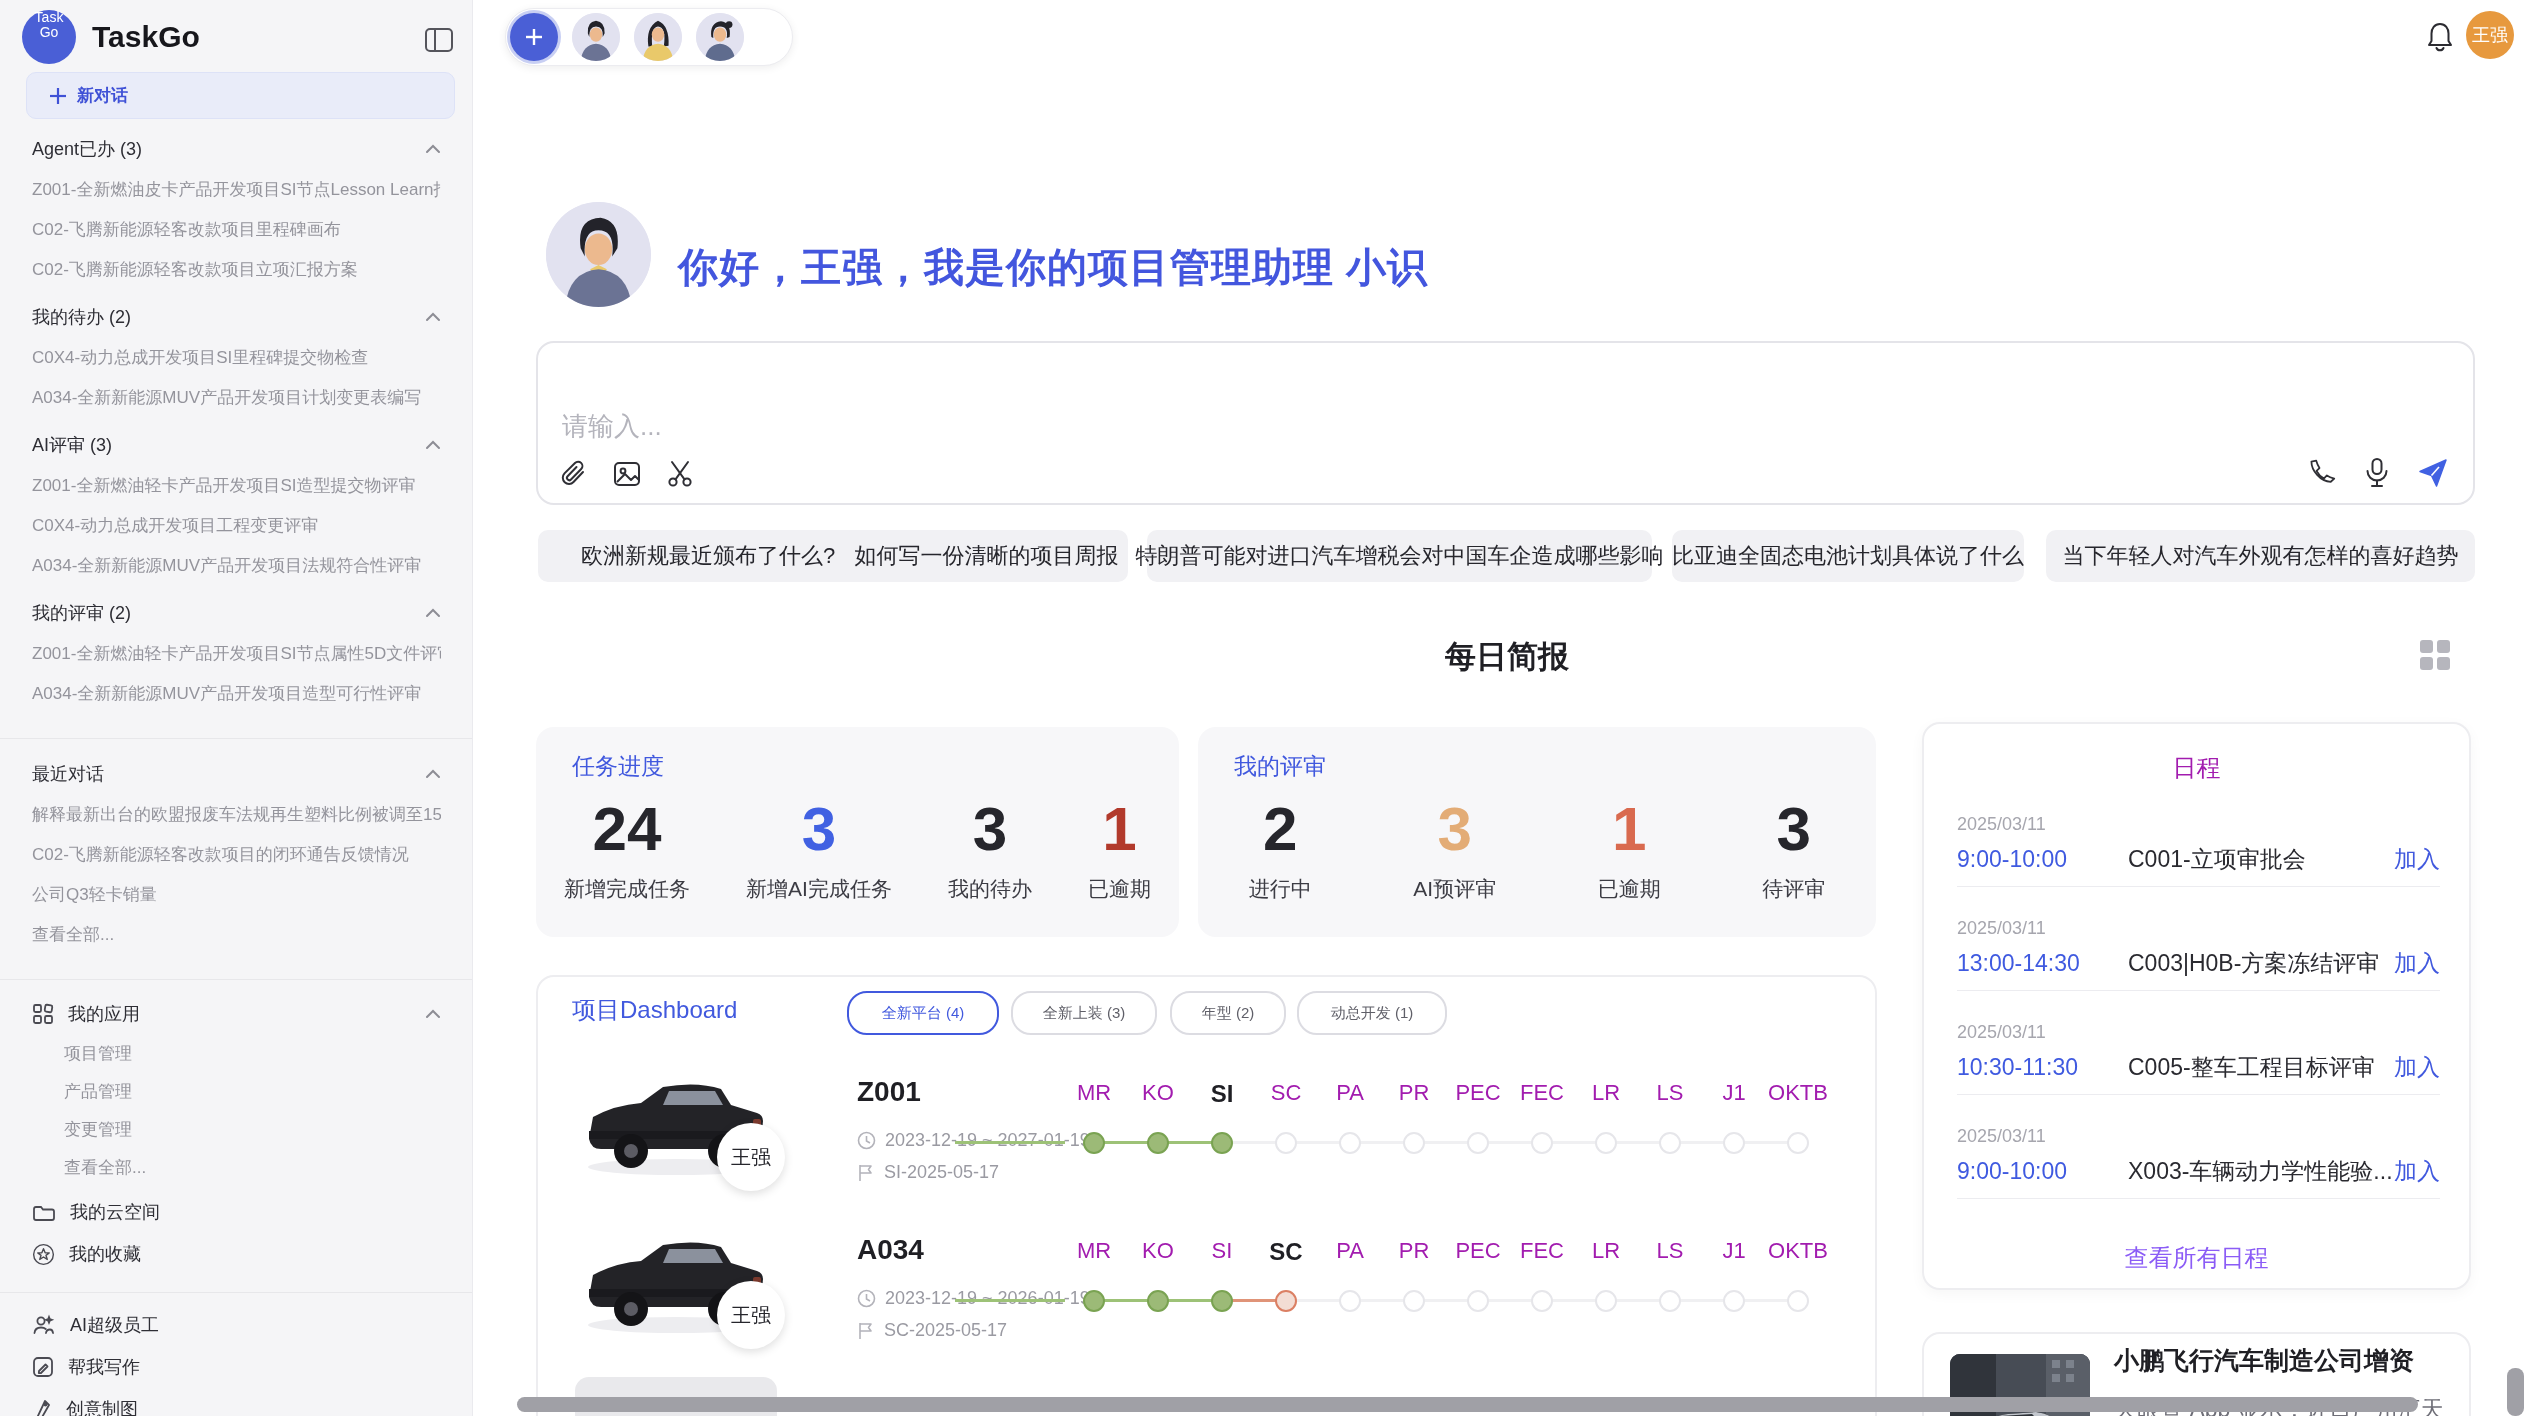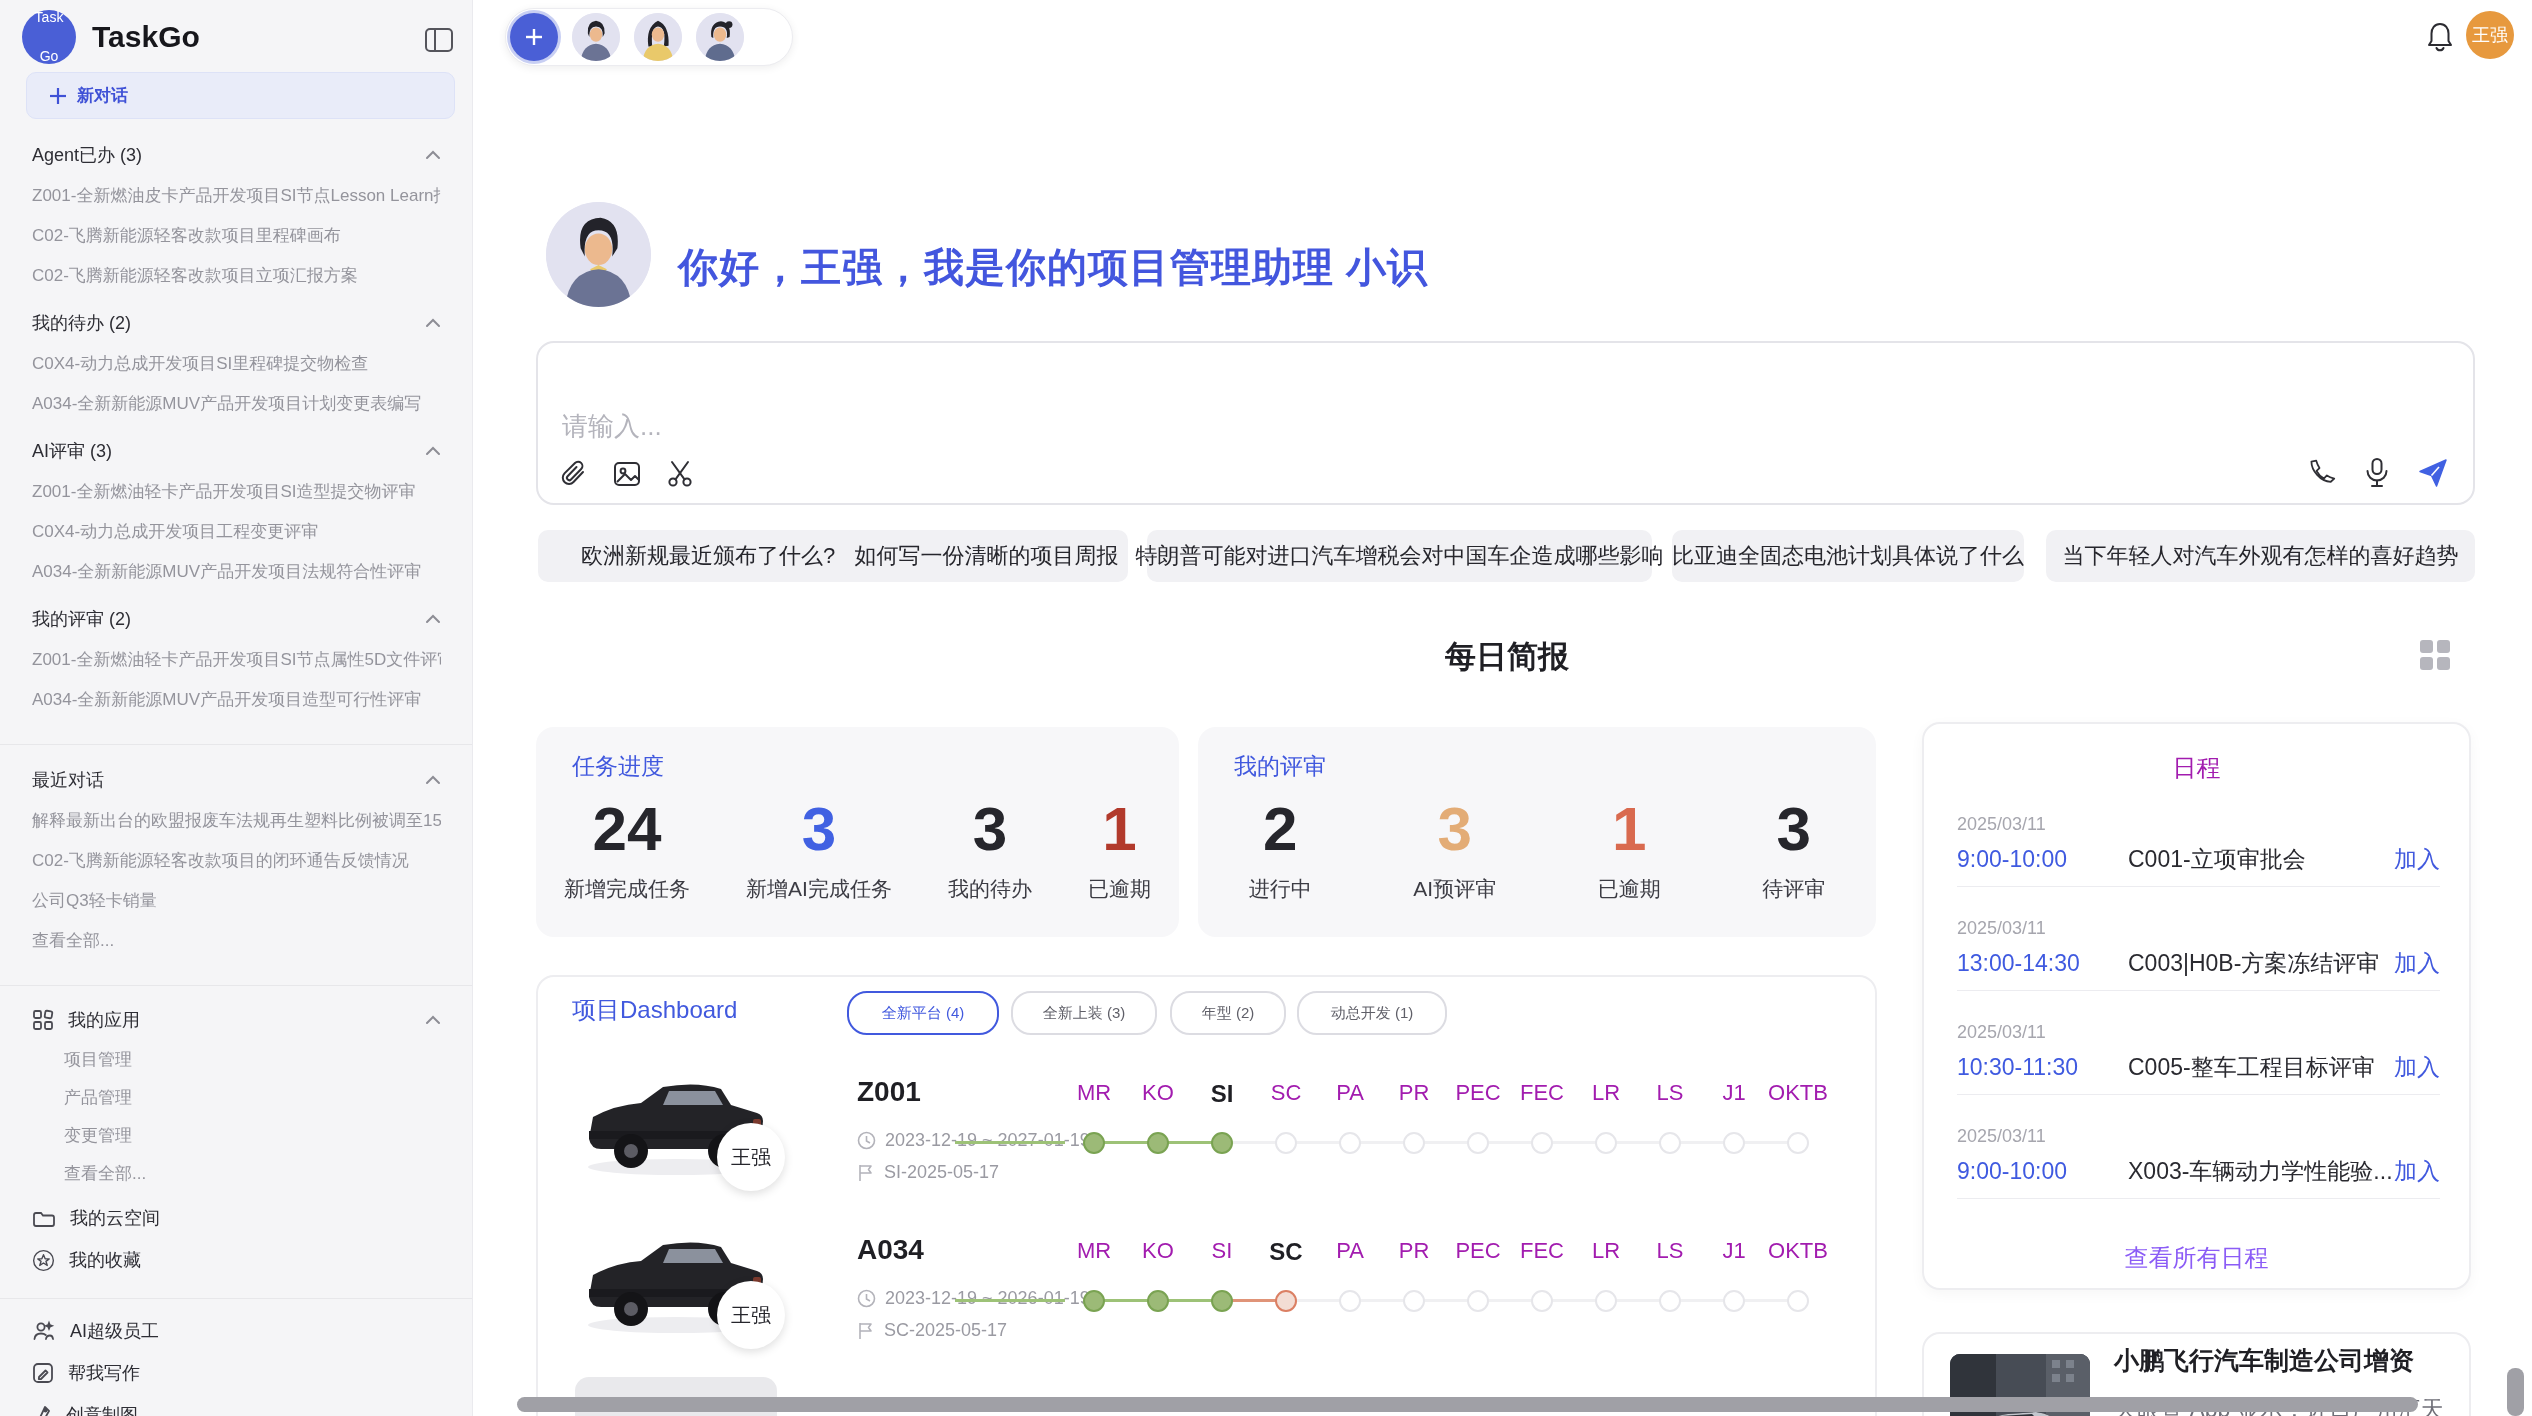--- a/index.html
+++ b/index.html
@@ -5,31 +5,31 @@
   html,body{margin:0;padding:0;background:#fff;}
   .stage{position:relative;width:2532px;height:1416px;overflow:hidden;
     font-family:"Liberation Sans","DejaVu Sans",sans-serif;color:#26262c;background:#fff;}
   svg{display:block;}
 
   
   .sidebar{position:absolute;left:0;top:0;width:473px;height:1416px;background:#f5f5f7;
     border-right:1px solid #eaeaee;box-sizing:border-box;overflow:hidden;}
   .logo-row{position:absolute;left:22px;top:10px;display:flex;align-items:center;}
   .logo-circle{width:54px;height:54px;border-radius:50%;background:#4a5fd6;color:#fff;
-    display:flex;flex-direction:column;align-items:center;justify-content:space-between;
+    display:flex;flex-direction:column;align-items:center;justify-content:flex-start;
     font-size:14px;line-height:15px;font-weight:500;}
   .app-title{margin-left:16px;font-size:30px;font-weight:700;color:#17171c;}
   .panel-icon{position:absolute;left:424px;top:26px;}
   .new-chat{position:absolute;left:26px;top:72px;width:429px;height:47px;border-radius:10px;
     background:#e9ecf9;border:1px solid #dde2f7;color:#3f51d6;display:flex;align-items:center;
     padding:0 0 0 22px;box-sizing:border-box;font-size:17px;font-weight:600;cursor:pointer;gap:10px;}
   .sb-body{position:absolute;left:0;top:130px;width:473px;padding:0 32px;box-sizing:border-box;}
   .sb-header{display:flex;align-items:center;justify-content:space-between;
     font-size:18px;font-weight:500;color:#2e2e35;height:26px;margin-top:22px;}
-  .sb-header.first{margin-top:12px;}
+  .sb-header.first{margin-top:6px;}
   .sb-item{margin-top:16px;height:24px;line-height:24px;font-size:17px;color:#94949c;
     white-space:nowrap;overflow:hidden;cursor:pointer;}
   .sb-divider{height:1px;background:#e7e7ea;margin:32px -32px 0;}
   .sb-row{display:flex;align-items:center;gap:14px;font-size:18px;color:#2e2e35;height:28px;margin-top:18px;cursor:pointer;}
   .sb-row .grow{flex:1;}
   .sb-sub{margin-left:32px;}
 
   
   .main{position:absolute;left:473px;top:0;width:2059px;height:1416px;}
   .pill{position:absolute;left:32px;top:8px;width:288px;height:58px;border-radius:29px;background:#fff;

